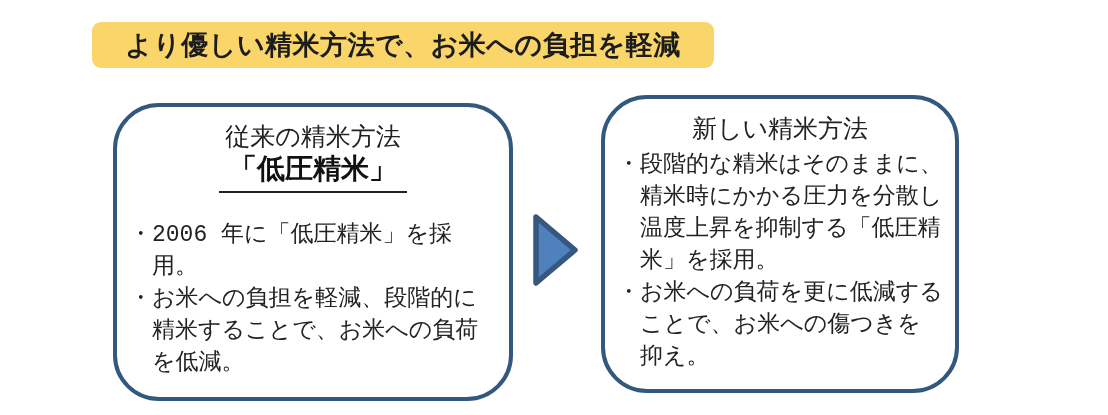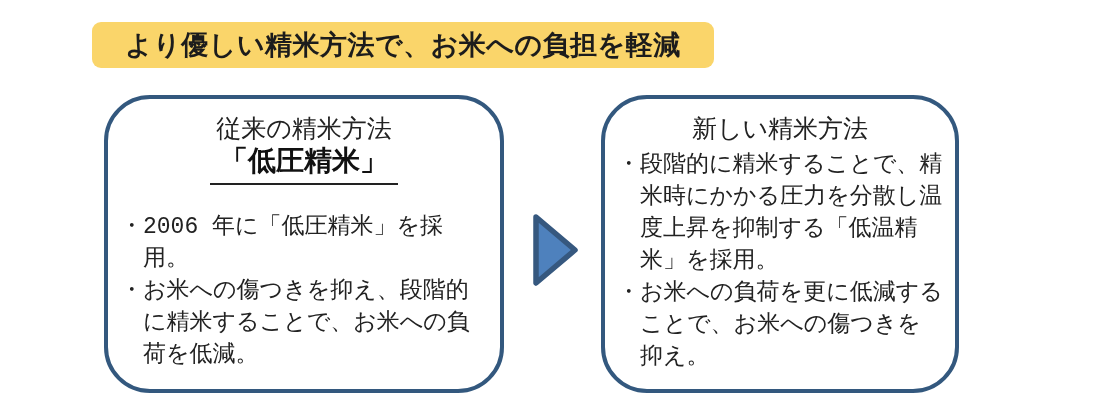--- a/index.html
+++ b/index.html
@@ -33,21 +33,21 @@
   .box {
     position: absolute;
     top: 95px;
     height: 298px;
     background: #ffffff;
     border: 4px solid #33587E;
     border-radius: 46px;
     box-sizing: border-box;
     padding: 12px 12px 0 12px;
   }
-  .box-left  { left: 104px; width: 400px; }
+  .box-left  { left: 113px; width: 400px; margin-top: 8px; }
   .box-right { left: 601px; width: 358px; }
   .box-subtitle {
     text-align: center;
     font-size: 25px;
     line-height: 1.25;
     color: #222222;
     margin-top: 2px;
   }
   .box-title-wrap { text-align: center; }
   .box-title {
@@ -83,29 +83,29 @@
 
 <div class="banner">より優しい精米方法で、お米への負担を軽減</div>
 
 <div class="box box-left">
   <div class="box-subtitle">従来の精米方法</div>
   <div class="box-title-wrap">
     <span class="box-title">「低圧精米」</span>
   </div>
   <div class="bullets">
     <div class="bullet">・2006 年に「低圧精米」を採用。</div>
-    <div class="bullet">・お米への傷つきを抑え、段階的に精米することで、お米への負荷を低減。</div>
+    <div class="bullet">・お米への負担を軽減、段階的に精米することで、お米への負荷を低減。</div>
   </div>
 </div>
 
 <div class="arrow">
   <svg width="48" height="76" viewBox="0 0 48 76" xmlns="http://www.w3.org/2000/svg">
     <polygon points="4,5 43,38 4,71" fill="#4E81BD" stroke="#36587F" stroke-width="5.5" stroke-linejoin="round"></polygon>
   </svg>
 </div>
 
 <div class="box box-right">
   <div class="box-subtitle">新しい精米方法</div>
   <div class="bullets">
-    <div class="bullet">・段階的に精米することで、精米時にかかる圧力を分散し温度上昇を抑制する「低温精米」を採用。</div>
+    <div class="bullet">・段階的な精米はそのままに、精米時にかかる圧力を分散し温度上昇を抑制する「低圧精米」を採用。</div>
     <div class="bullet">・お米への負荷を更に低減することで、お米への傷つきを抑え。</div>
   </div>
 </div>
 
 </body></html>

